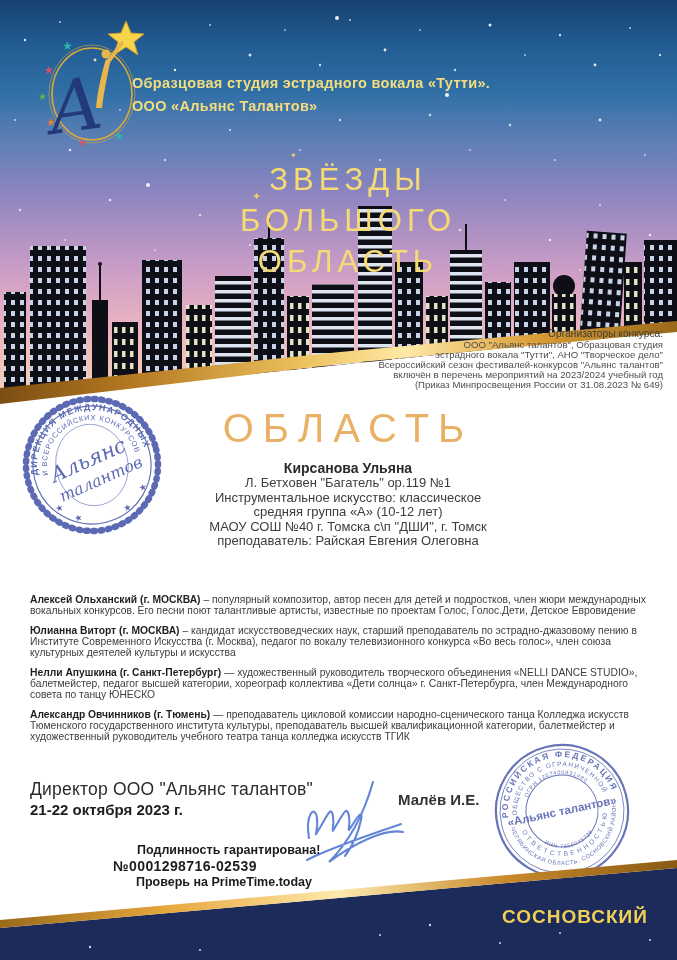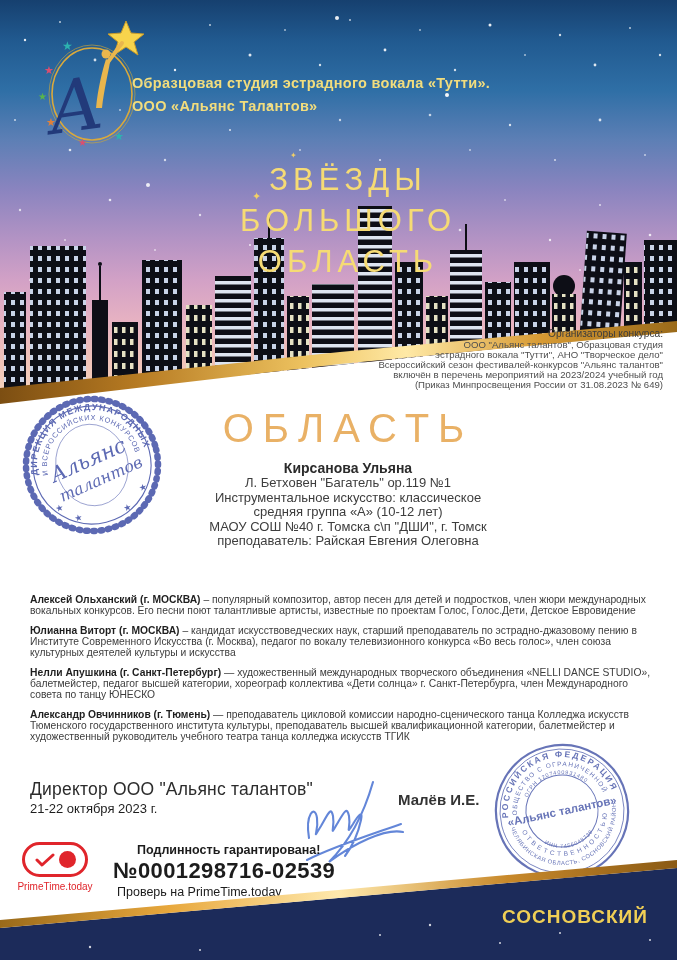--- a/index.html
+++ b/index.html
@@ -25,33 +25,33 @@
   .dip-name{font-size:14px;font-weight:bold;color:#2b2b2b;margin-top:9px;}
   .dip-line{font-size:13px;color:#3d3d3d;line-height:14.6px;}
 
   
   .jury{left:30px;top:594px;width:625px;color:#3c3c3c;font-size:10.3px;line-height:11px;}
   .jury p{margin:0 0 9px 0;}
   .jury b{color:#1f1f1f;}
 
   
   .director{left:30px;top:779px;font-size:17.5px;color:#2c2c2c;letter-spacing:.2px;}
-  .ev-date{left:30px;top:801px;font-size:13px;font-weight:normal;color:#1e1e1e;}
+  .ev-date{left:30px;top:801px;font-size:15px;font-weight:bold;color:#1e1e1e;}
   .signer{left:398px;top:791px;font-size:15px;font-weight:bold;color:#333;}
 
   
   .pt-badge{left:13px;top:842px;width:84px;text-align:center;}
   .pt-pill{width:66px;height:35px;border:3px solid #e0252b;border-radius:20px;margin:0 auto;
            display:flex;align-items:center;justify-content:center;gap:4px;background:#fff;}
   .pt-dot{width:17px;height:17px;border-radius:50%;background:#e0252b;}
   .pt-brand{color:#e0252b;font-size:10px;margin-top:4px;}
   .verif{left:113px;top:843px;color:#1c1c1c;}
   .verif .g{font-size:12.5px;font-weight:bold;padding-left:24px;}
-  .verif .n{font-size:22px;font-weight:bold;letter-spacing:.4px;margin-top:1px;}
-  .verif .v{font-size:12.5px;font-weight:normal;margin-left:4px;margin-top:1px;}
+  .verif .n{font-size:14px;font-weight:bold;letter-spacing:.4px;margin-top:1px;}
+  .verif .v{font-size:12.5px;font-weight:bold;margin-left:23px;margin-top:1px;}
 
   
   .city{left:495px;top:906px;width:160px;text-align:center;color:#f0cf55;font-weight:bold;
         font-size:19px;letter-spacing:1px;}
 </style>
 </head>
 <body>
 
 <div id="page">
 
@@ -309,21 +309,21 @@
     <div class="dip-line">Л. Бетховен "Багатель" ор.119 №1</div>
     <div class="dip-line">Инструментальное искусство: классическое</div>
     <div class="dip-line">средняя группа «А» (10-12 лет)</div>
     <div class="dip-line">МАОУ СОШ №40 г. Томска с\п "ДШИ", г. Томск</div>
     <div class="dip-line">преподаватель: Райская Евгения Олеговна</div>
   </div>
 
   <div class="abs jury">
     <p><b>Алексей Ольханский (г. МОСКВА)</b><span> – популярный композитор, автор песен для детей и подростков, член жюри международных вокальных конкурсов. Его песни поют талантливые артисты, известные по проектам Голос, Голос.Дети, Детское Евровидение</span></p>
     <p><b>Юлианна Виторт (г. МОСКВА)</b><span> – кандидат искусствоведческих наук, старший преподаватель по эстрадно-джазовому пению в Институте Современного Искусства (г. Москва), педагог по вокалу телевизионного конкурса «Во весь голос», член союза культурных деятелей культуры и искусства</span></p>
-    <p><b>Нелли Апушкина (г. Санкт-Петербург)</b><span> — художественный международных творческого объединения «NELLI DANCE STUDIO», балетмейстер, педагог высшей категории, хореограф коллектива «Дети солнца» г. Санкт-Петербурга, член Международного совета по танцу ЮНЕСКО</span></p>
+    <p><b>Нелли Апушкина (г. Санкт-Петербург)</b><span> — художественный руководитель творческого объединения «NELLI DANCE STUDIO», балетмейстер, педагог высшей категории, хореограф коллектива «Дети солнца» г. Санкт-Петербурга, член Международного совета по танцу ЮНЕСКО</span></p>
     <p><b>Александр Овчинников (г. Тюмень)</b><span> — преподаватель цикловой комиссии народно-сценического танца Колледжа искусств Тюменского государственного института культуры, преподаватель высшей квалификационной категории, балетмейстер и художественный руководитель учебного театра танца колледжа искусств ТГИК</span></p>
   </div>
 
   <div class="abs director">Директор ООО "Альянс талантов"</div>
   <div class="abs ev-date">21-22 октября 2023 г.</div>
 
   <svg class="abs" style="left:295px;top:776px" width="115" height="95" viewBox="0 0 115 95">
     <path d="M14 62 C10 38 20 28 22 42 C24 56 16 66 26 50 C33 38 36 30 38 40 C40 52 34 62 42 48
              C49 36 52 30 54 40 C56 52 50 60 58 48 C64 38 68 34 66 44 C63 58 56 72 50 80
              M78 6 C70 34 56 64 34 86 C58 68 90 52 108 56 M12 84 C40 70 78 58 106 48" stroke="#5b7fd6" stroke-width="2.1" fill="none" opacity=".95" stroke-linecap="round"></path>
@@ -359,29 +359,20 @@
       <text font-size="5.5" letter-spacing=".8">
         <textPath href="#st-it" startOffset="50%" text-anchor="middle">ОГРН 1207400931480</textPath>
       </text>
       <text font-size="5.5" letter-spacing=".8">
         <textPath href="#st-ib" startOffset="50%" text-anchor="middle">ИНН 7456048738</textPath>
       </text>
       <text x="70" y="75" font-size="11.5" font-weight="bold" text-anchor="middle" transform="rotate(2 70 71)">«Альянс талантов»</text>
     </g>
   </svg>
 
-  <div class="abs pt-badge">
-    <div class="pt-pill">
-      <svg width="20" height="16" viewBox="0 0 20 16">
-        <path d="M2 8 L7 13 L18 3" stroke="#e0252b" stroke-width="3" fill="none" stroke-linecap="round" stroke-linejoin="round"></path>
-      </svg>
-      <div class="pt-dot"></div>
-    </div>
-    <div class="pt-brand">PrimeTime.today</div>
-  </div>
 
   <div class="abs verif">
     <div class="g">Подлинность гарантирована!</div>
     <div class="n">№0001298716-02539</div>
     <div class="v">Проверь на PrimeTime.today</div>
   </div>
 
   <svg class="abs" style="left:0;top:855px" width="677" height="105" viewBox="0 0 677 105">
     <defs>
       <linearGradient id="goldb" x1="0" y1="0" x2="1" y2="0">

